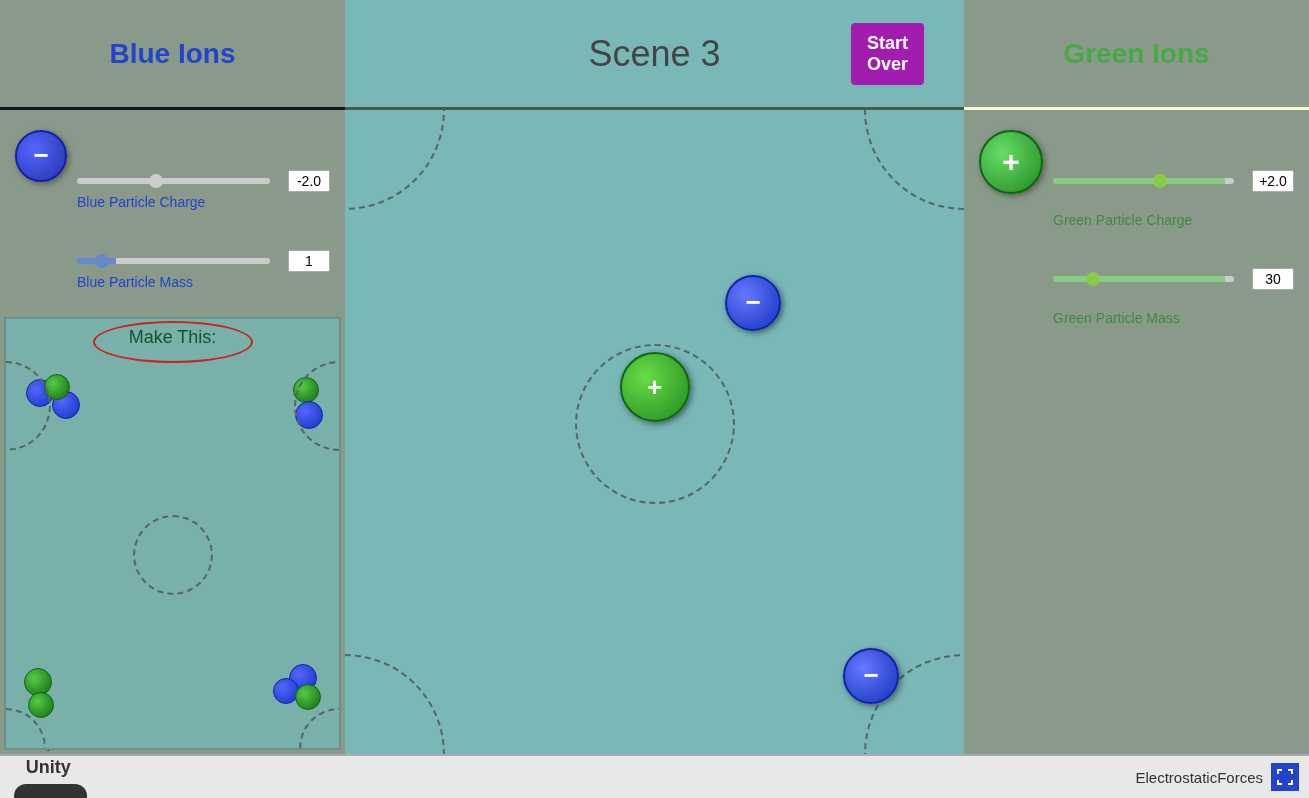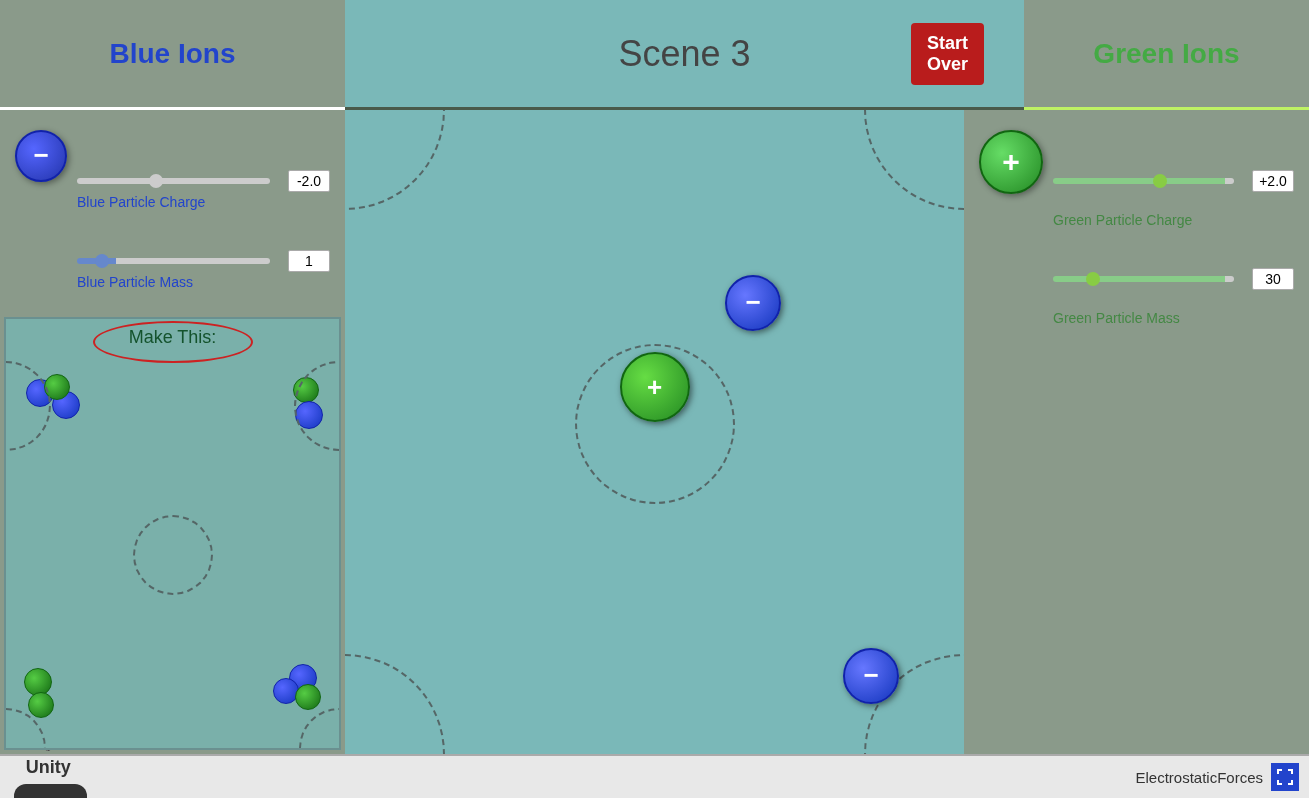--- a/index.html
+++ b/index.html
@@ -16,21 +16,21 @@
       height: 110px;
       background: #5a6a5a;
     }
 
     .blue-ions-header {
       width: 345px;
       background: #8a9a8a;
       display: flex;
       align-items: center;
       justify-content: center;
-      border-bottom: 3px solid #ffffff;
+      border-bottom: 3px solid #0f172a;
     }
 
     .blue-ions-title {
       color: #2244cc;
       font-size: 28px;
       font-weight: bold;
     }
 
     .scene-header {
       flex: 1;
@@ -44,37 +44,37 @@
 
     .scene-title {
       color: #444;
       font-size: 36px;
       font-weight: normal;
     }
 
     .start-over-btn {
       position: absolute;
       right: 40px;
-      background: #b91c1c;
+      background: #a21caf;
       color: white;
       border: none;
       padding: 10px 16px;
       font-size: 18px;
       font-weight: bold;
       cursor: pointer;
       border-radius: 4px;
     }
 
     .green-ions-header {
-      width: 285px;
-      background: #8a9a8a;
-      display: flex;
-      align-items: center;
-      justify-content: center;
-      border-bottom: 3px solid #bef264;
+      width: 345px;
+      background: #8a9a8a;
+      display: flex;
+      align-items: center;
+      justify-content: center;
+      border-bottom: 3px solid #fef9c3;
     }
 
     .green-ions-title {
       color: #44aa44;
       font-size: 28px;
       font-weight: bold;
     }
 
     .content-area {
       display: flex;

